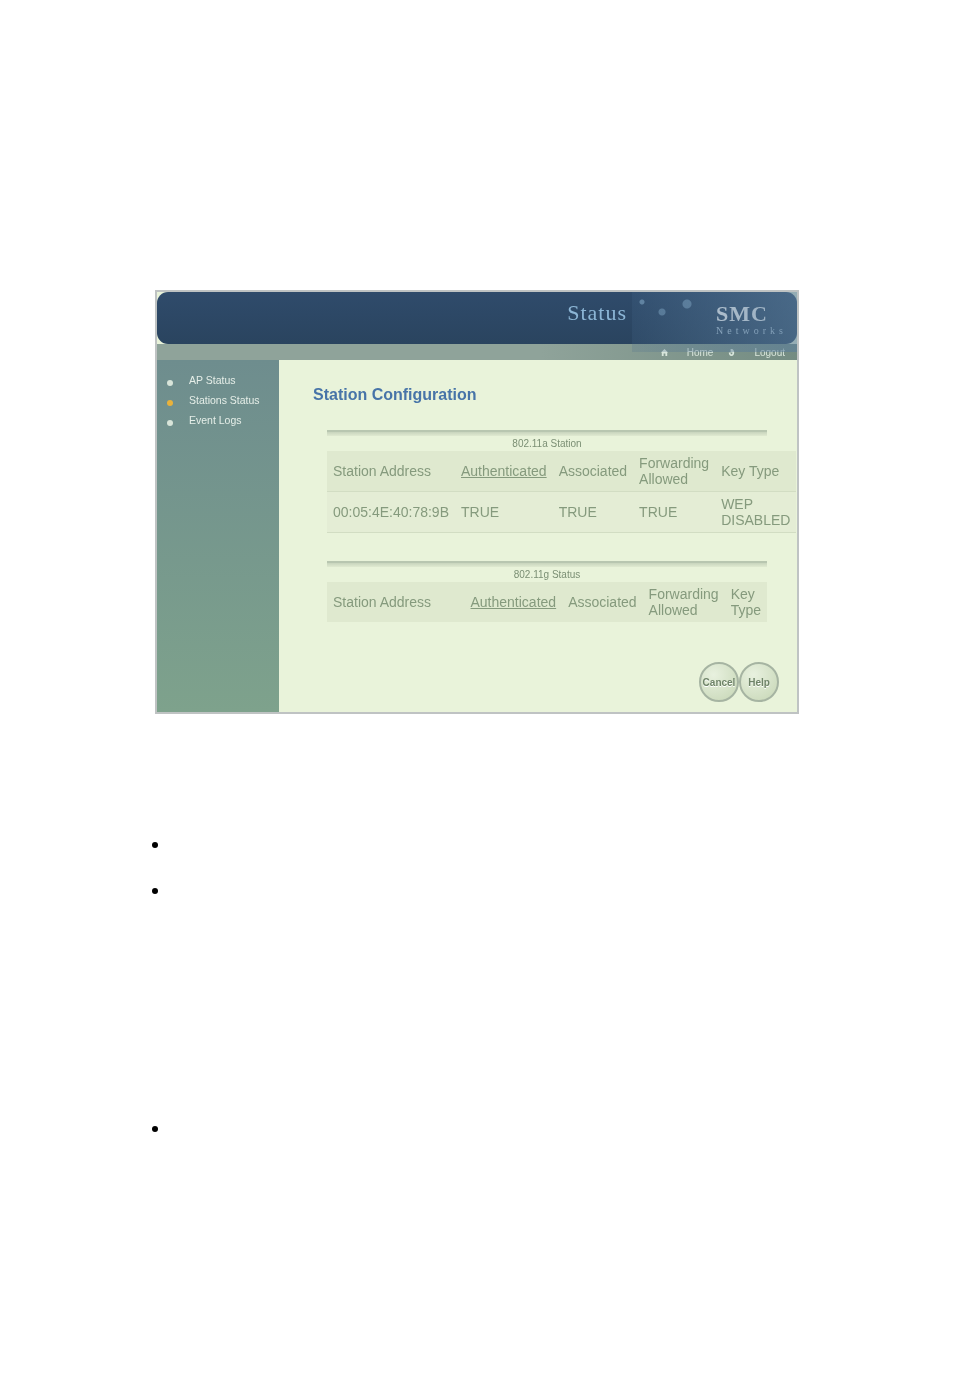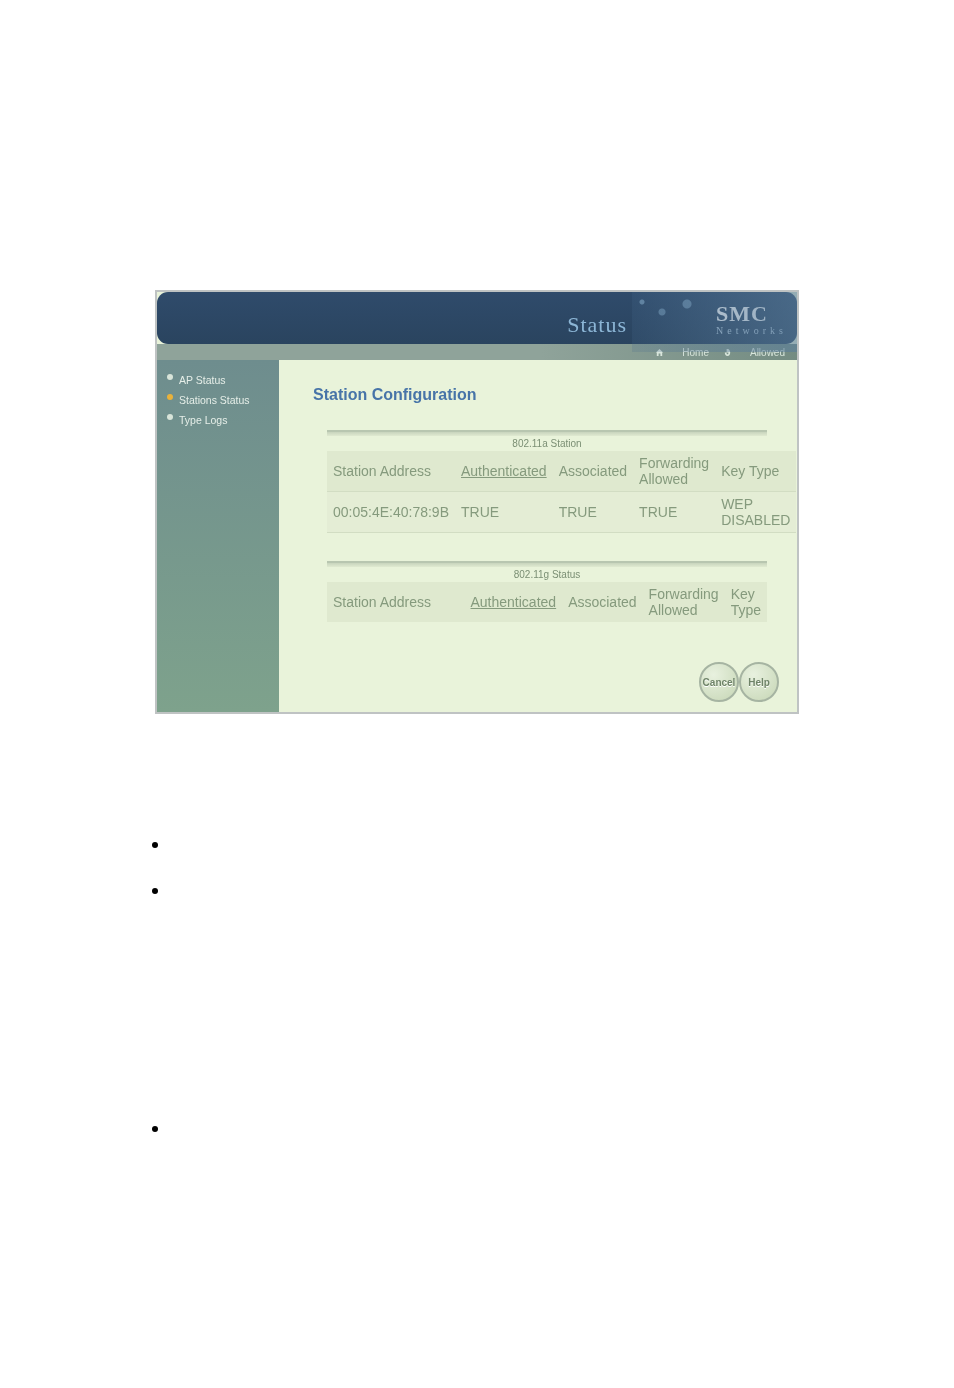--- a/index.html
+++ b/index.html
@@ -40,21 +40,21 @@
   .logo .small {
     font-size: 10px;
     letter-spacing: 4px;
     display: block;
     margin-top: -2px;
     color: #a9c0d3;
   }
   .status-title {
     position: absolute;
     right: 170px;
-    bottom: 6px;
+    bottom: 18px;
     color: #8cb6d6;
     font-size: 22px;
     font-family: Georgia, serif;
     letter-spacing: 1px;
   }
   .header-deco {
     position: absolute;
     right: 0;
     top: 0;
     height: 60px;
@@ -87,22 +87,22 @@
     flex: 1;
     display: flex;
   }
   .sidebar {
     width: 122px;
     background: linear-gradient(180deg, #6e8d8e 0%, #7ea28c 100%);
     padding: 10px 0 0 0;
   }
   .sidebar .item {
     display: flex;
-    align-items: flex-start;
-    gap: 6px;
+    align-items: flex-end;
+    gap: 16px;
     padding: 4px 0 4px 10px;
     font-size: 10.5px;
     color: #e5eee8;
     cursor: pointer;
   }
   .sidebar .bullet {
     width: 6px; height: 6px;
     border-radius: 50%;
     background: #d8e4d9;
     flex: none;
@@ -222,38 +222,38 @@
     <span class="tb-item">
       <svg width="9" height="9" viewBox="0 0 10 10">
           <path fill="#d9e6dc" d="M5 1 L9 5 H8 V9 H6 V6 H4 V9 H2 V5 H1 Z"></path>
         </svg>
       <span>Home</span>
     </span>
     <span class="tb-item">
       <svg width="9" height="9" viewBox="0 0 10 10">
           <path fill="#d9e6dc" d="M5 1 C7 1 8 3 8 5 C8 7 7 9 5 9 C3 9 2 7 2 5 L4 5 C4 6 4 7 5 7 C6 7 6 6 6 5 C6 4 6 3 5 3 Z M4 1 H6 V5 H4 Z"></path>
         </svg>
-      <span>Allowed</span>
+      <span>Logout</span>
     </span>
   </div>
 
   <div class="body">
 
     <div class="sidebar">
       <div class="item">
         <span class="bullet"></span>
         <span>AP Status</span>
       </div>
       <div class="item">
         <span class="bullet active"></span>
         <span>Stations Status</span>
       </div>
       <div class="item">
         <span class="bullet"></span>
-        <span>Type Logs</span>
+        <span>Event Logs</span>
       </div>
     </div>
 
     <div class="content">
       <div class="subheading">Station Configuration</div>
 
       <div class="tbl-wrap">
         <div class="tbl-top"></div>
         <div class="tbl-caption">802.11a Station</div>
         <table class="tbl">

